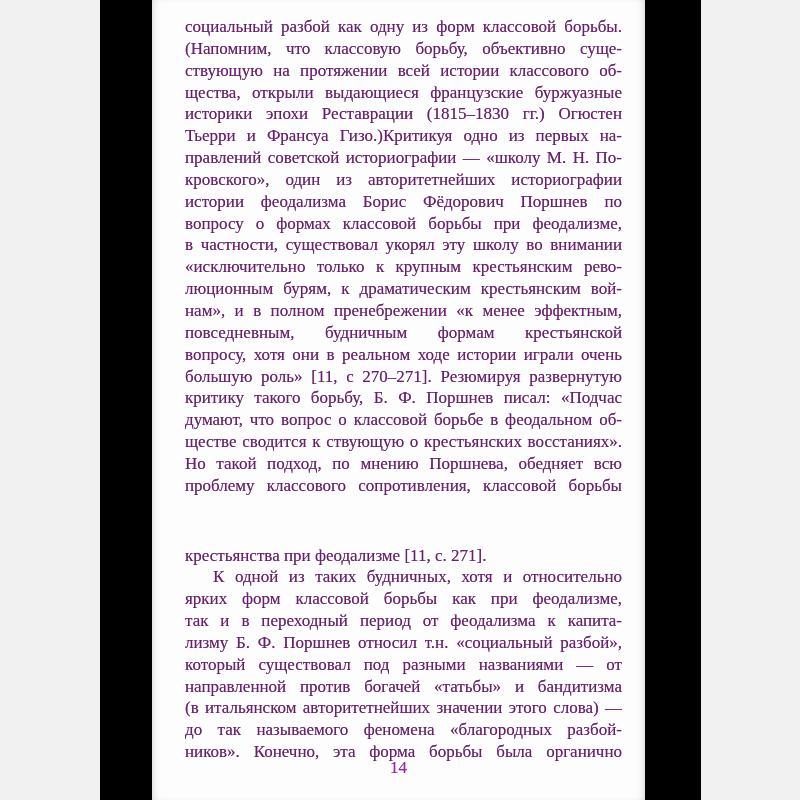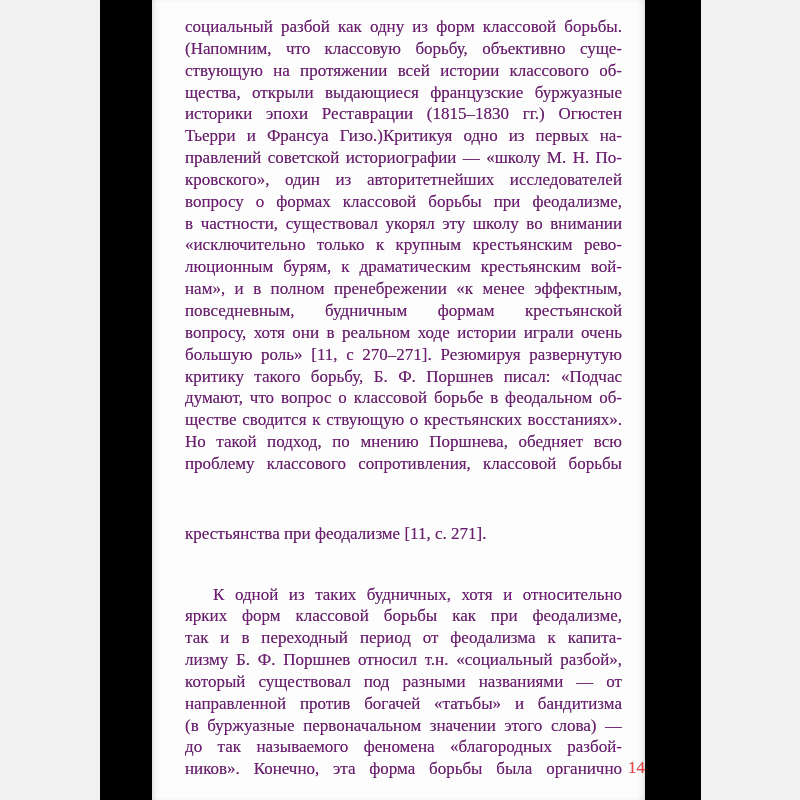--- a/index.html
+++ b/index.html
@@ -45,69 +45,70 @@
   .line {
     height: 21.85px;
     line-height: 21.85px;
     font-size: 17px;
     text-align: justify;
     text-align-last: justify;
     overflow: hidden;
     text-shadow: 0 0 0.5px rgba(30,30,30,0.55);
   }
   .line.no-stretch { text-align-last: left; margin-top: 48px; }
-  .line.indent { text-indent: 28px; margin-top: 39px; }
+  .line.indent { text-indent: 28px; }
   .page-number {
     position: absolute;
     left: 0;
     bottom: 22px;
     width: 100%;
-    text-align: right;
+    text-align: center;
     font-size: 17px;
-    color: #ef4444;
+    color: #a21caf;
     text-shadow: 0 0 0.5px rgba(30,30,30,0.5);
   }
 </style>
 </head>
 <body>
 
 <div class="scene">
   <div class="margin left"></div>
   <div class="bar left"></div>
   <div class="page">
     <div class="text-block">
         <div class="line">социальный разбой как одну из форм классовой борьбы.</div>
         <div class="line">(Напомним, что классовую борьбу, объективно суще-</div>
         <div class="line">ствующую на протяжении всей истории классового об-</div>
         <div class="line">щества, открыли выдающиеся французские буржуазные</div>
         <div class="line">историки эпохи Реставрации (1815–1830 гг.) Огюстен</div>
         <div class="line">Тьерри и Франсуа Гизо.)Критикуя одно из первых на-</div>
         <div class="line">правлений советской историографии — «школу М. Н. По-</div>
-        <div class="line">кровского», один из авторитетнейших исследователей</div>
+        <div class="line">кровского», один из авторитетнейших историографии</div>
+        <div class="line">истории феодализма Борис Фёдорович Поршнев по</div>
         <div class="line">вопросу о формах классовой борьбы при феодализме,</div>
         <div class="line">в частности, существовал укорял эту школу во внимании</div>
         <div class="line">«исключительно только к крупным крестьянским рево-</div>
         <div class="line">люционным бурям, к драматическим крестьянским вой-</div>
         <div class="line">нам», и в полном пренебрежении «к менее эффектным,</div>
         <div class="line">повседневным, будничным формам крестьянской</div>
         <div class="line">вопросу, хотя они в реальном ходе истории играли очень</div>
         <div class="line">большую роль» [11, с 270–271]. Резюмируя развернутую</div>
         <div class="line">критику такого борьбу, Б. Ф. Поршнев писал: «Подчас</div>
         <div class="line">думают, что вопрос о классовой борьбе в феодальном об-</div>
         <div class="line">ществе сводится к ствующую о крестьянских восстаниях».</div>
         <div class="line">Но такой подход, по мнению Поршнева, обедняет всю</div>
         <div class="line">проблему классового сопротивления, классовой борьбы</div>
         <div class="line no-stretch">крестьянства при феодализме [11, с. 271].</div>
         <div class="line indent">К одной из таких будничных, хотя и относительно</div>
         <div class="line">ярких форм классовой борьбы как при феодализме,</div>
         <div class="line">так и в переходный период от феодализма к капита-</div>
         <div class="line">лизму Б. Ф. Поршнев относил т.н. «социальный разбой»,</div>
         <div class="line">который существовал под разными названиями — от</div>
         <div class="line">направленной против богачей «татьбы» и бандитизма</div>
-        <div class="line">(в буржуазные первоначальном значении этого слова) —</div>
+        <div class="line">(в итальянском авторитетнейших значении этого слова) —</div>
         <div class="line">до так называемого феномена «благородных разбой-</div>
         <div class="line">ников». Конечно, эта форма борьбы была органично</div>
       </div>
     <div class="page-number">14</div>
   </div>
   <div class="bar right"></div>
   <div class="margin right"></div>
 </div>
 
 </body></html>

